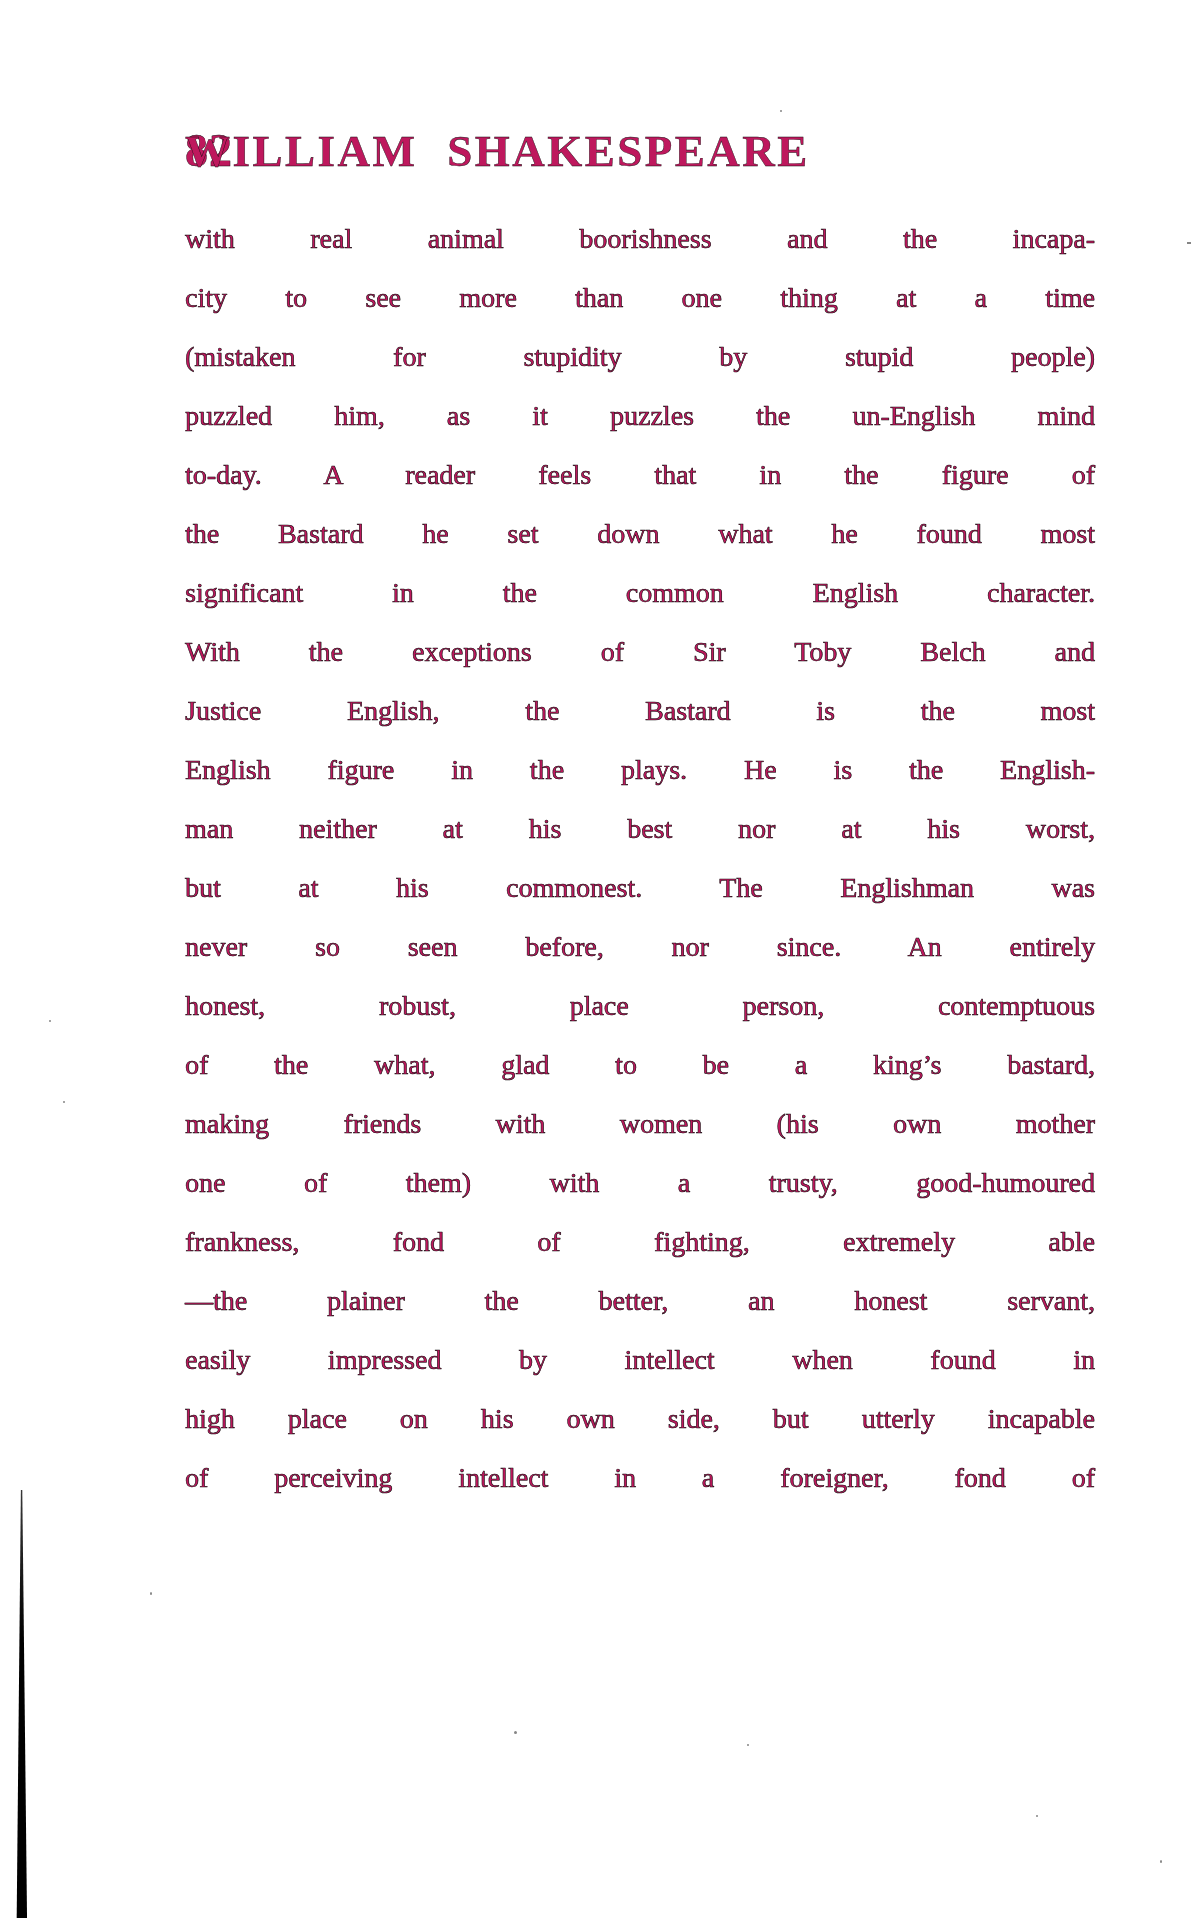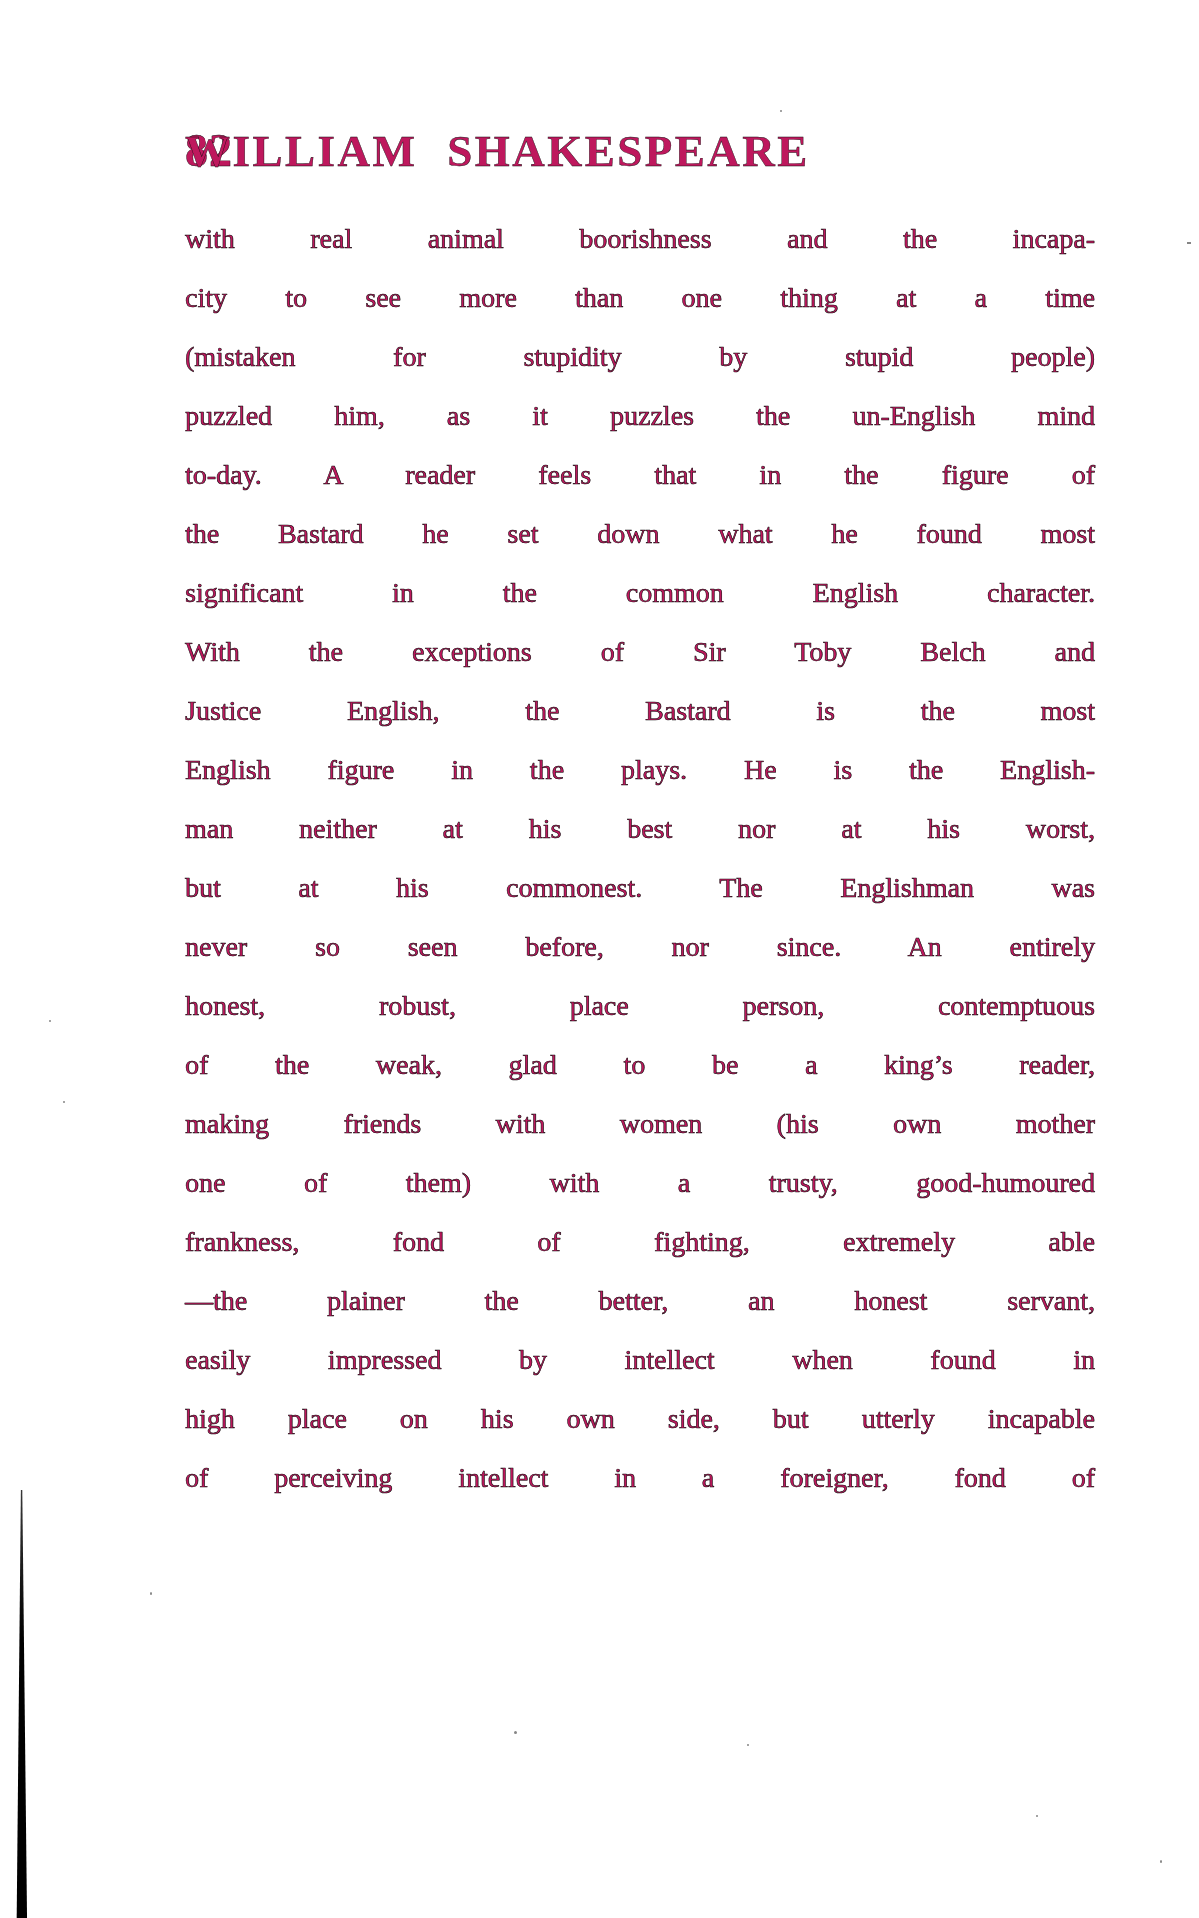--- a/index.html
+++ b/index.html
@@ -109,21 +109,21 @@
       <div class="text-line">to-day. A reader feels that in the figure of</div>
       <div class="text-line">the Bastard he set down what he found most</div>
       <div class="text-line">significant in the common English character.</div>
       <div class="text-line">With the exceptions of Sir Toby Belch and</div>
       <div class="text-line">Justice English, the Bastard is the most</div>
       <div class="text-line">English figure in the plays. He is the English-</div>
       <div class="text-line">man neither at his best nor at his worst,</div>
       <div class="text-line">but at his commonest. The Englishman was</div>
       <div class="text-line">never so seen before, nor since. An entirely</div>
       <div class="text-line">honest, robust, place person, contemptuous</div>
-      <div class="text-line">of the weak, glad to be a king’s reader,</div>
+      <div class="text-line">of the what, glad to be a king’s bastard,</div>
       <div class="text-line">making friends with women (his own mother</div>
       <div class="text-line">one of them) with a trusty, good-humoured</div>
       <div class="text-line">frankness, fond of fighting, extremely able</div>
       <div class="text-line">—the plainer the better, an honest servant,</div>
       <div class="text-line">easily impressed by intellect when found in</div>
       <div class="text-line">high place on his own side, but utterly incapable</div>
       <div class="text-line">of perceiving intellect in a foreigner, fond of</div>
     </main>
 
   <div class="spine-line"></div>

